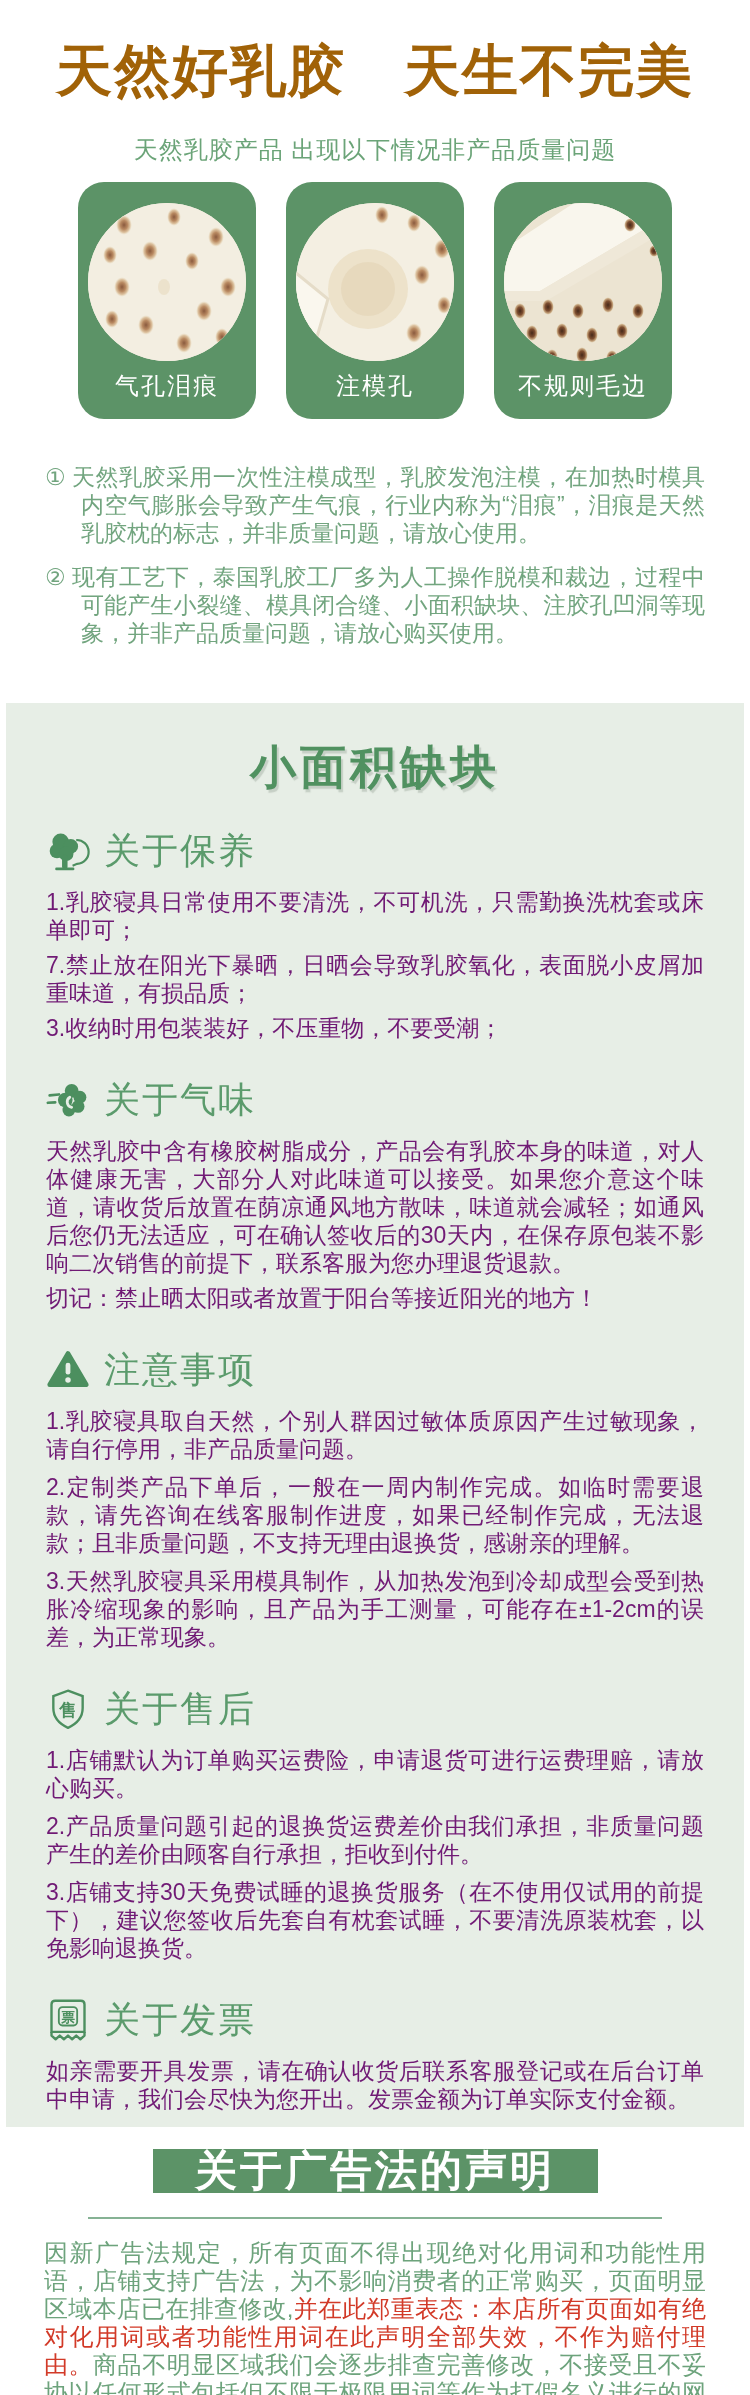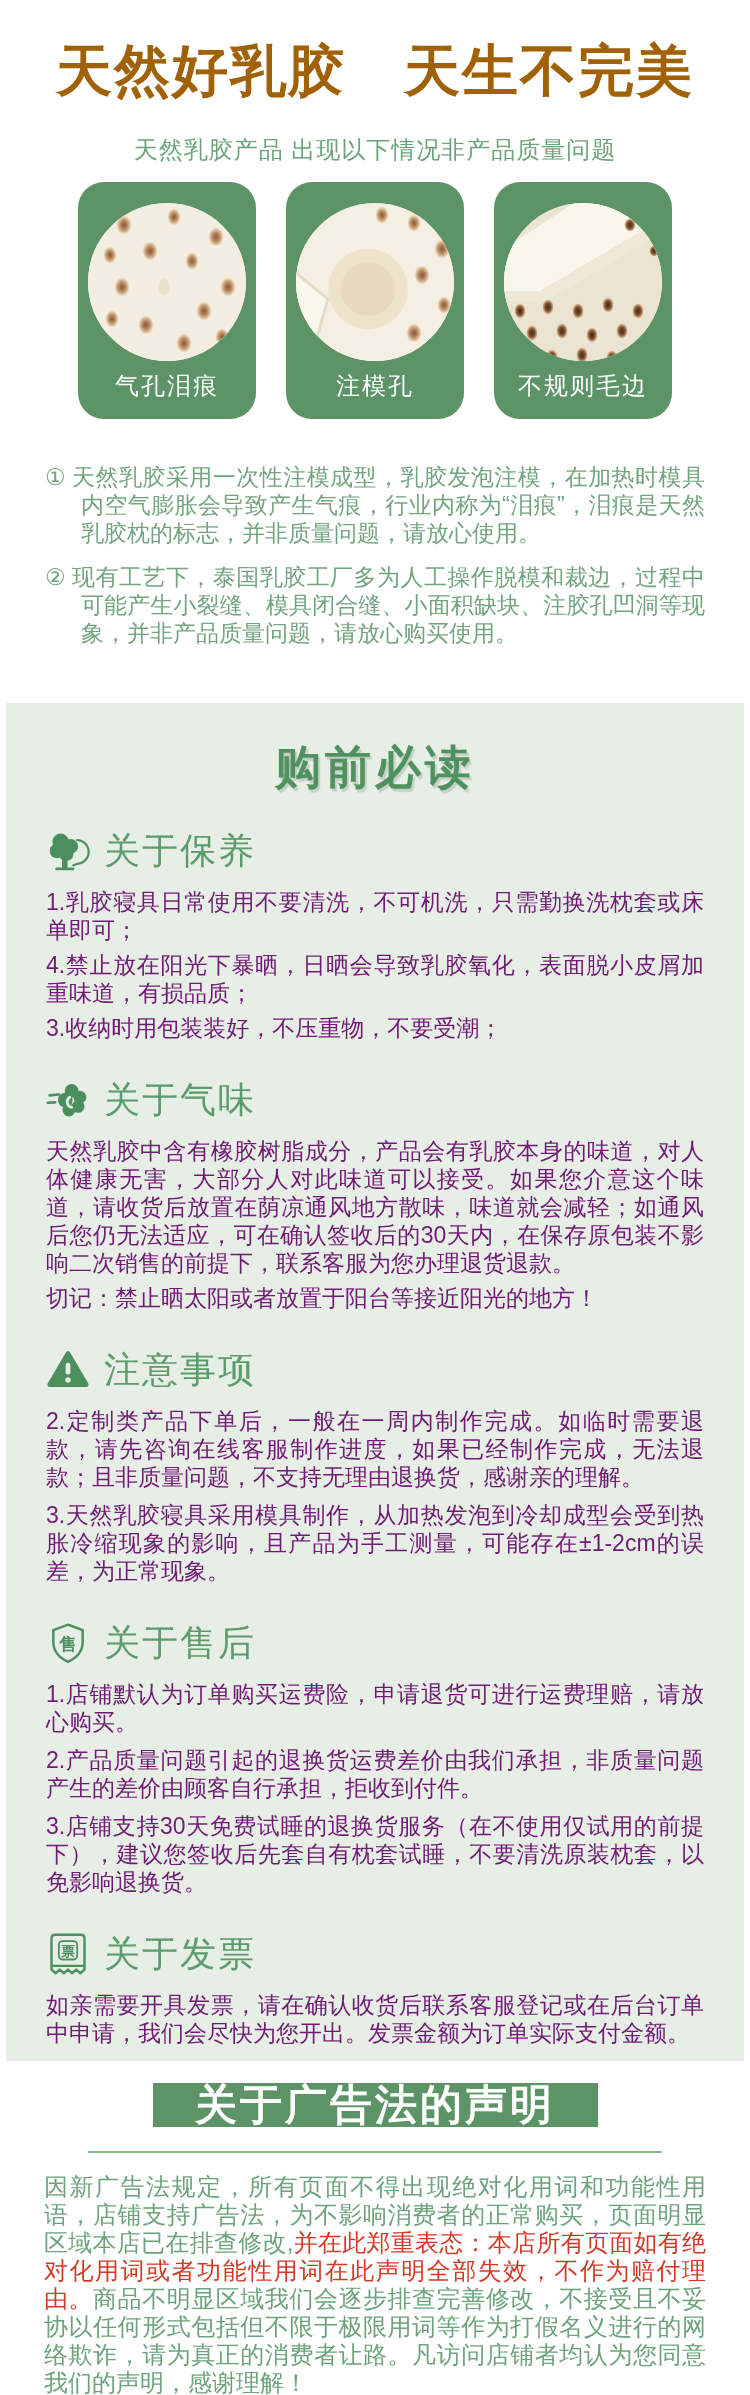--- a/index.html
+++ b/index.html
@@ -160,42 +160,42 @@
     <div class="label">不规则毛边</div>
   </div>
 </div>
 
 <div class="notes">
   <p class="note"><span class="num">①</span><span>天然乳胶采用一次性注模成型，乳胶发泡注模，在加热时模具内空气膨胀会导致产生气痕，行业内称为“泪痕”，泪痕是天然乳胶枕的标志，并非质量问题，请放心使用。</span></p>
   <p class="note"><span class="num">②</span><span>现有工艺下，泰国乳胶工厂多为人工操作脱模和裁边，过程中可能产生小裂缝、模具闭合缝、小面积缺块、注胶孔凹洞等现象，并非产品质量问题，请放心购买使用。</span></p>
 </div>
 
 <div class="panel">
-  <div class="panel-title">购前必读</div>
+  <div class="panel-title">小面积缺块</div>
 
   <div class="section">
     <div class="section-head">
       <span class="icon">
         <svg viewBox="0 0 48 48">
           <path d="M33 12 a12 12 0 0 1 1 26 l-5 2" fill="none" stroke="#4c8f5f" stroke-width="2.4"></path>
           <g fill="#4c8f5f">
             <circle cx="16" cy="14" r="9"></circle>
             <circle cx="27" cy="19" r="8"></circle>
             <circle cx="12" cy="24" r="8"></circle>
             <circle cx="22" cy="27" r="8"></circle>
             <rect x="17.5" y="28" width="6" height="16" rx="2.5"></rect>
             <rect x="10" y="42" width="21" height="3" rx="1.5"></rect>
           </g>
         </svg>
       </span>
       <h2>关于保养</h2>
     </div>
     <div class="section-body">
       <p>1.乳胶寝具日常使用不要清洗，不可机洗，只需勤换洗枕套或床单即可；</p>
-      <p>4.禁止放在阳光下暴晒，日晒会导致乳胶氧化，表面脱小皮屑加重味道，有损品质；</p>
+      <p>7.禁止放在阳光下暴晒，日晒会导致乳胶氧化，表面脱小皮屑加重味道，有损品质；</p>
       <p>3.收纳时用包装装好，不压重物，不要受潮；</p>
     </div>
   </div>
 
   <div class="section">
     <div class="section-head">
       <span class="icon">
         <svg viewBox="0 0 48 48">
           <g stroke="#4c8f5f" stroke-width="3" stroke-linecap="round">
             <line x1="4" y1="19" x2="14" y2="18"></line>
@@ -224,20 +224,21 @@
       <span class="icon">
         <svg viewBox="0 0 48 48">
           <path d="M24 6 L44 40 H4 Z" fill="#4c8f5f" stroke="#4c8f5f" stroke-width="5" stroke-linejoin="round"></path>
           <rect x="21.4" y="16" width="5.2" height="13" rx="2.6" fill="#e7eee6"></rect>
           <circle cx="24" cy="35" r="3" fill="#e7eee6"></circle>
         </svg>
       </span>
       <h2>注意事项</h2>
     </div>
     <div class="section-body">
+      <p class="spaced">1.乳胶寝具取自天然，个别人群因过敏体质原因产生过敏现象，请自行停用，非产品质量问题。</p>
       <p class="spaced">2.定制类产品下单后，一般在一周内制作完成。如临时需要退款，请先咨询在线客服制作进度，如果已经制作完成，无法退款；且非质量问题，不支持无理由退换货，感谢亲的理解。</p>
       <p class="spaced">3.天然乳胶寝具采用模具制作，从加热发泡到冷却成型会受到热胀冷缩现象的影响，且产品为手工测量，可能存在±1-2cm的误差，为正常现象。</p>
     </div>
   </div>
 
   <div class="section">
     <div class="section-head">
       <span class="icon">
         <svg viewBox="0 0 48 48">
           <path d="M24 4 L40 10 V23 C40 33.5 33 40.5 24 44.5 C15 40.5 8 33.5 8 23 V10 Z" fill="none" stroke="#4c8f5f" stroke-width="2.6"></path>

